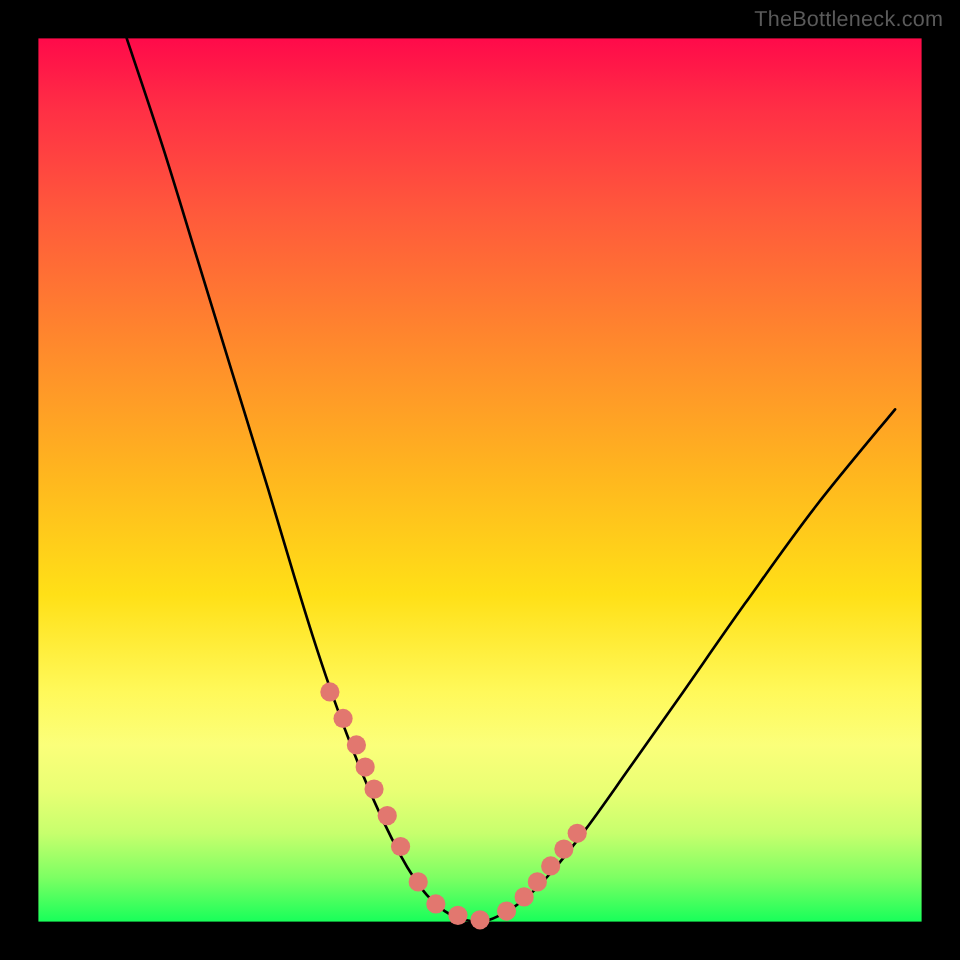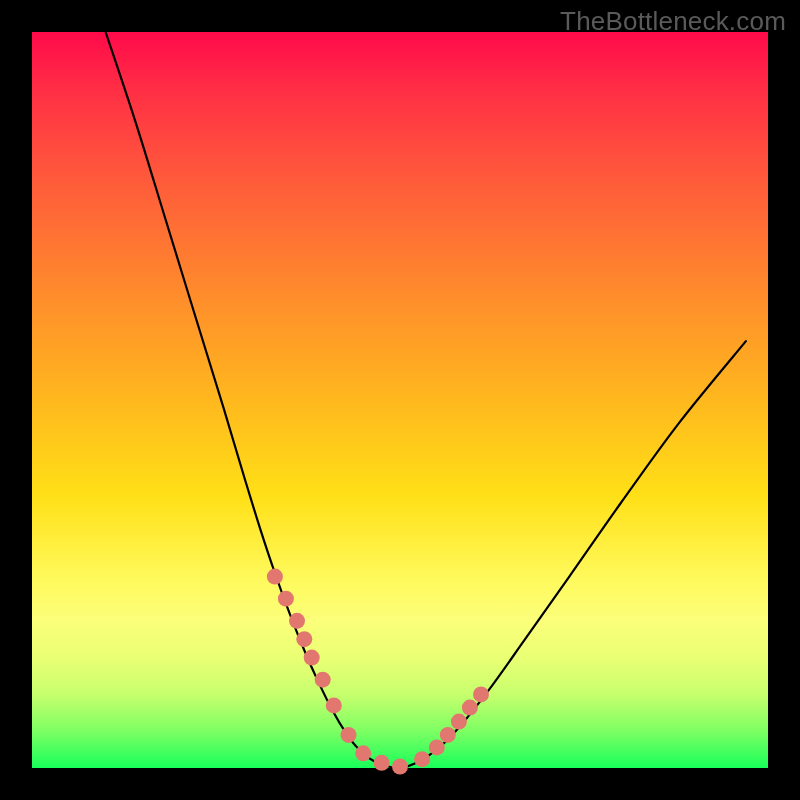--- a/index.html
+++ b/index.html
@@ -38,21 +38,21 @@
       #c7ff6d 90%,
       #7dff63 95%,
       #18ff5a 100%
     );
   }
   .watermark {
     position: absolute;
     top: 6px;
     right: 14px;
     color: #5a5a5a;
-    font-size: 26px;
+    font-size: 18px;
     font-weight: 500;
     letter-spacing: 0.2px;
     user-select: none;
   }
   svg.curve {
     position: absolute;
     left: 0;
     top: 0;
     width: 736px;
     height: 736px;

